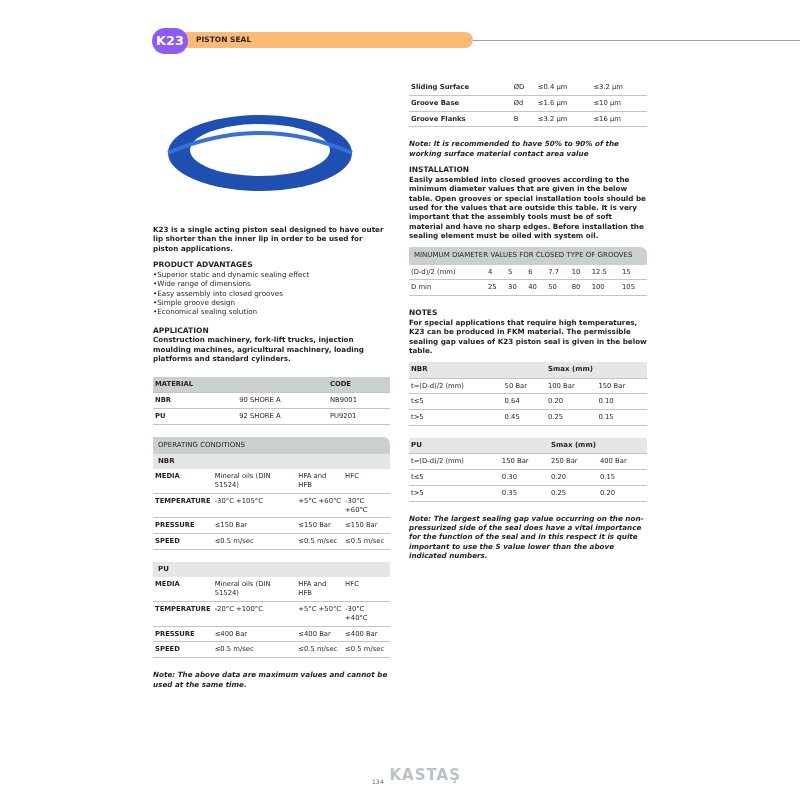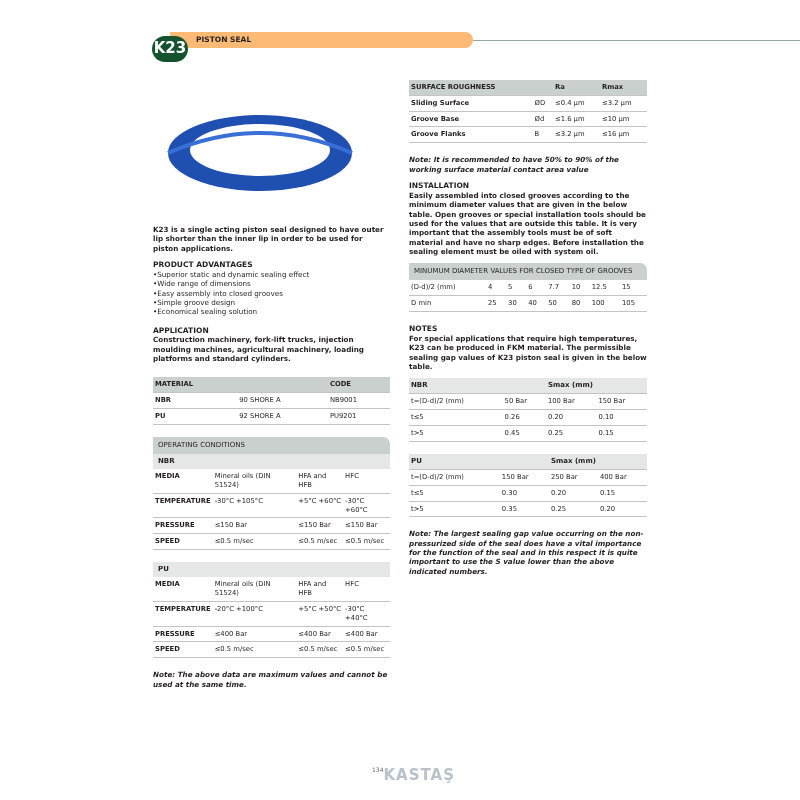--- a/index.html
+++ b/index.html
@@ -1,36 +1,36 @@
 <!DOCTYPE html>
 <html><head>
   <meta charset="utf-8">
   <style>
     * { box-sizing: border-box; margin: 0; padding: 0; }
     body { width: 800px; height: 800px; background: #fff; font-family: "DejaVu Sans", sans-serif; color: #231f20; position: relative; overflow: hidden; font-size: 7.2px; line-height: 1.3; }
     .header { position: absolute; top: 28px; left: 150px; width: 510px; height: 26px; }
-    .badge { position: absolute; left: 2px; top: 8px; width: 36px; height: 26px; border-radius: 13px; background: #14532d; color: #fff; font-weight: bold; font-size: 15px; display: flex; align-items: center; justify-content: center; z-index: 2; }
+    .badge { position: absolute; left: 2px; top: 0; width: 36px; height: 26px; border-radius: 13px; background: #8b5cf6; color: #fff; font-weight: bold; font-size: 13px; display: flex; align-items: center; justify-content: center; z-index: 2; }
     .title-bar { position: absolute; left: 20px; top: 4px; width: 303px; height: 16px; background: #fdba74; border-radius: 0 8px 8px 0; padding-left: 26px; font-weight: bold; font-size: 7.5px; display: flex; align-items: center; }
     .header-line { position: absolute; left: 323px; top: 12px; width: 337px; height: 1px; background: #9aa6a4; }
     .seal-image { position: absolute; left: 160px; top: 108px; width: 200px; height: 90px; }
     .col-left { position: absolute; left: 153px; top: 225px; width: 237px; }
     .col-right { position: absolute; left: 409px; top: 80px; width: 238px; }
     p { margin-bottom: 7px; font-weight: bold; }
     h3 { font-size: 7.5px; font-weight: bold; margin-top: 4px; }
     ul { list-style: none; margin-bottom: 9px; }
     ul li::before { content: "\2022 "; }
     .note { font-style: italic; }
     table { width: 100%; border-collapse: collapse; font-size: 6.8px; margin-bottom: 12px; }
     td { padding: 3px 2px; border-bottom: 1px solid #c4c4c4; vertical-align: top; }
     .thead td { background: #c9d0ce; font-weight: bold; }
     .thead td:first-child { border-radius: 0; }
     .bar-head { background: #c9d0ce; font-weight: normal; padding: 4px 5px; border-radius: 0 7px 0 0; font-size: 7px; }
     .sub-head { background: #e4e7e6; font-weight: bold; padding: 3px 5px; font-size: 7px; }
     .bold { font-weight: bold; }
-    .footer { position: absolute; top: 766px; left: 372px; display: flex; align-items: flex-start; }
+    .footer { position: absolute; top: 766px; left: 372px; display: flex; align-items: flex-end; gap: 6px; }
     .page-num { font-size: 6px; color: #666; }
     .logo { font-weight: bold; font-size: 15px; color: #b9c2c8; letter-spacing: 1px; }
   </style>
 </head>
 <body>
 
 <div class="header">
   <div class="badge">K23</div>
   <div class="title-bar">PISTON SEAL</div>
   <div class="header-line"></div>
@@ -134,26 +134,20 @@
           <td>≤0.5 m/sec</td>
         </tr>
   </tbody>
     </table>
   <p class="note">Note: The above data are maximum values and cannot be used at the same time.</p>
 </div>
 
 <div class="col-right">
   <table>
     <tbody>
-        <tr class="thead">
-          <td>SURFACE ROUGHNESS</td>
-          <td></td>
-          <td>Ra</td>
-          <td>Rmax</td>
-        </tr>
     <tr>
           <td class="bold">Sliding Surface</td>
           <td>ØD</td>
           <td>≤0.4 µm</td>
           <td>≤3.2 µm</td>
         </tr>
     <tr>
           <td class="bold">Groove Base</td>
           <td>Ød</td>
           <td>≤1.6 µm</td>
@@ -208,21 +202,21 @@
           <td colspan="2" class="bold">Smax (mm)</td>
         </tr>
     <tr>
           <td>t=(D-d)/2 (mm)</td>
           <td>50 Bar</td>
           <td>100 Bar</td>
           <td>150 Bar</td>
         </tr>
     <tr>
           <td>t≤5</td>
-          <td>0.26</td>
+          <td>0.64</td>
           <td>0.20</td>
           <td>0.10</td>
         </tr>
     <tr>
           <td>t&gt;5</td>
           <td>0.45</td>
           <td>0.25</td>
           <td>0.15</td>
         </tr>
   </tbody>

